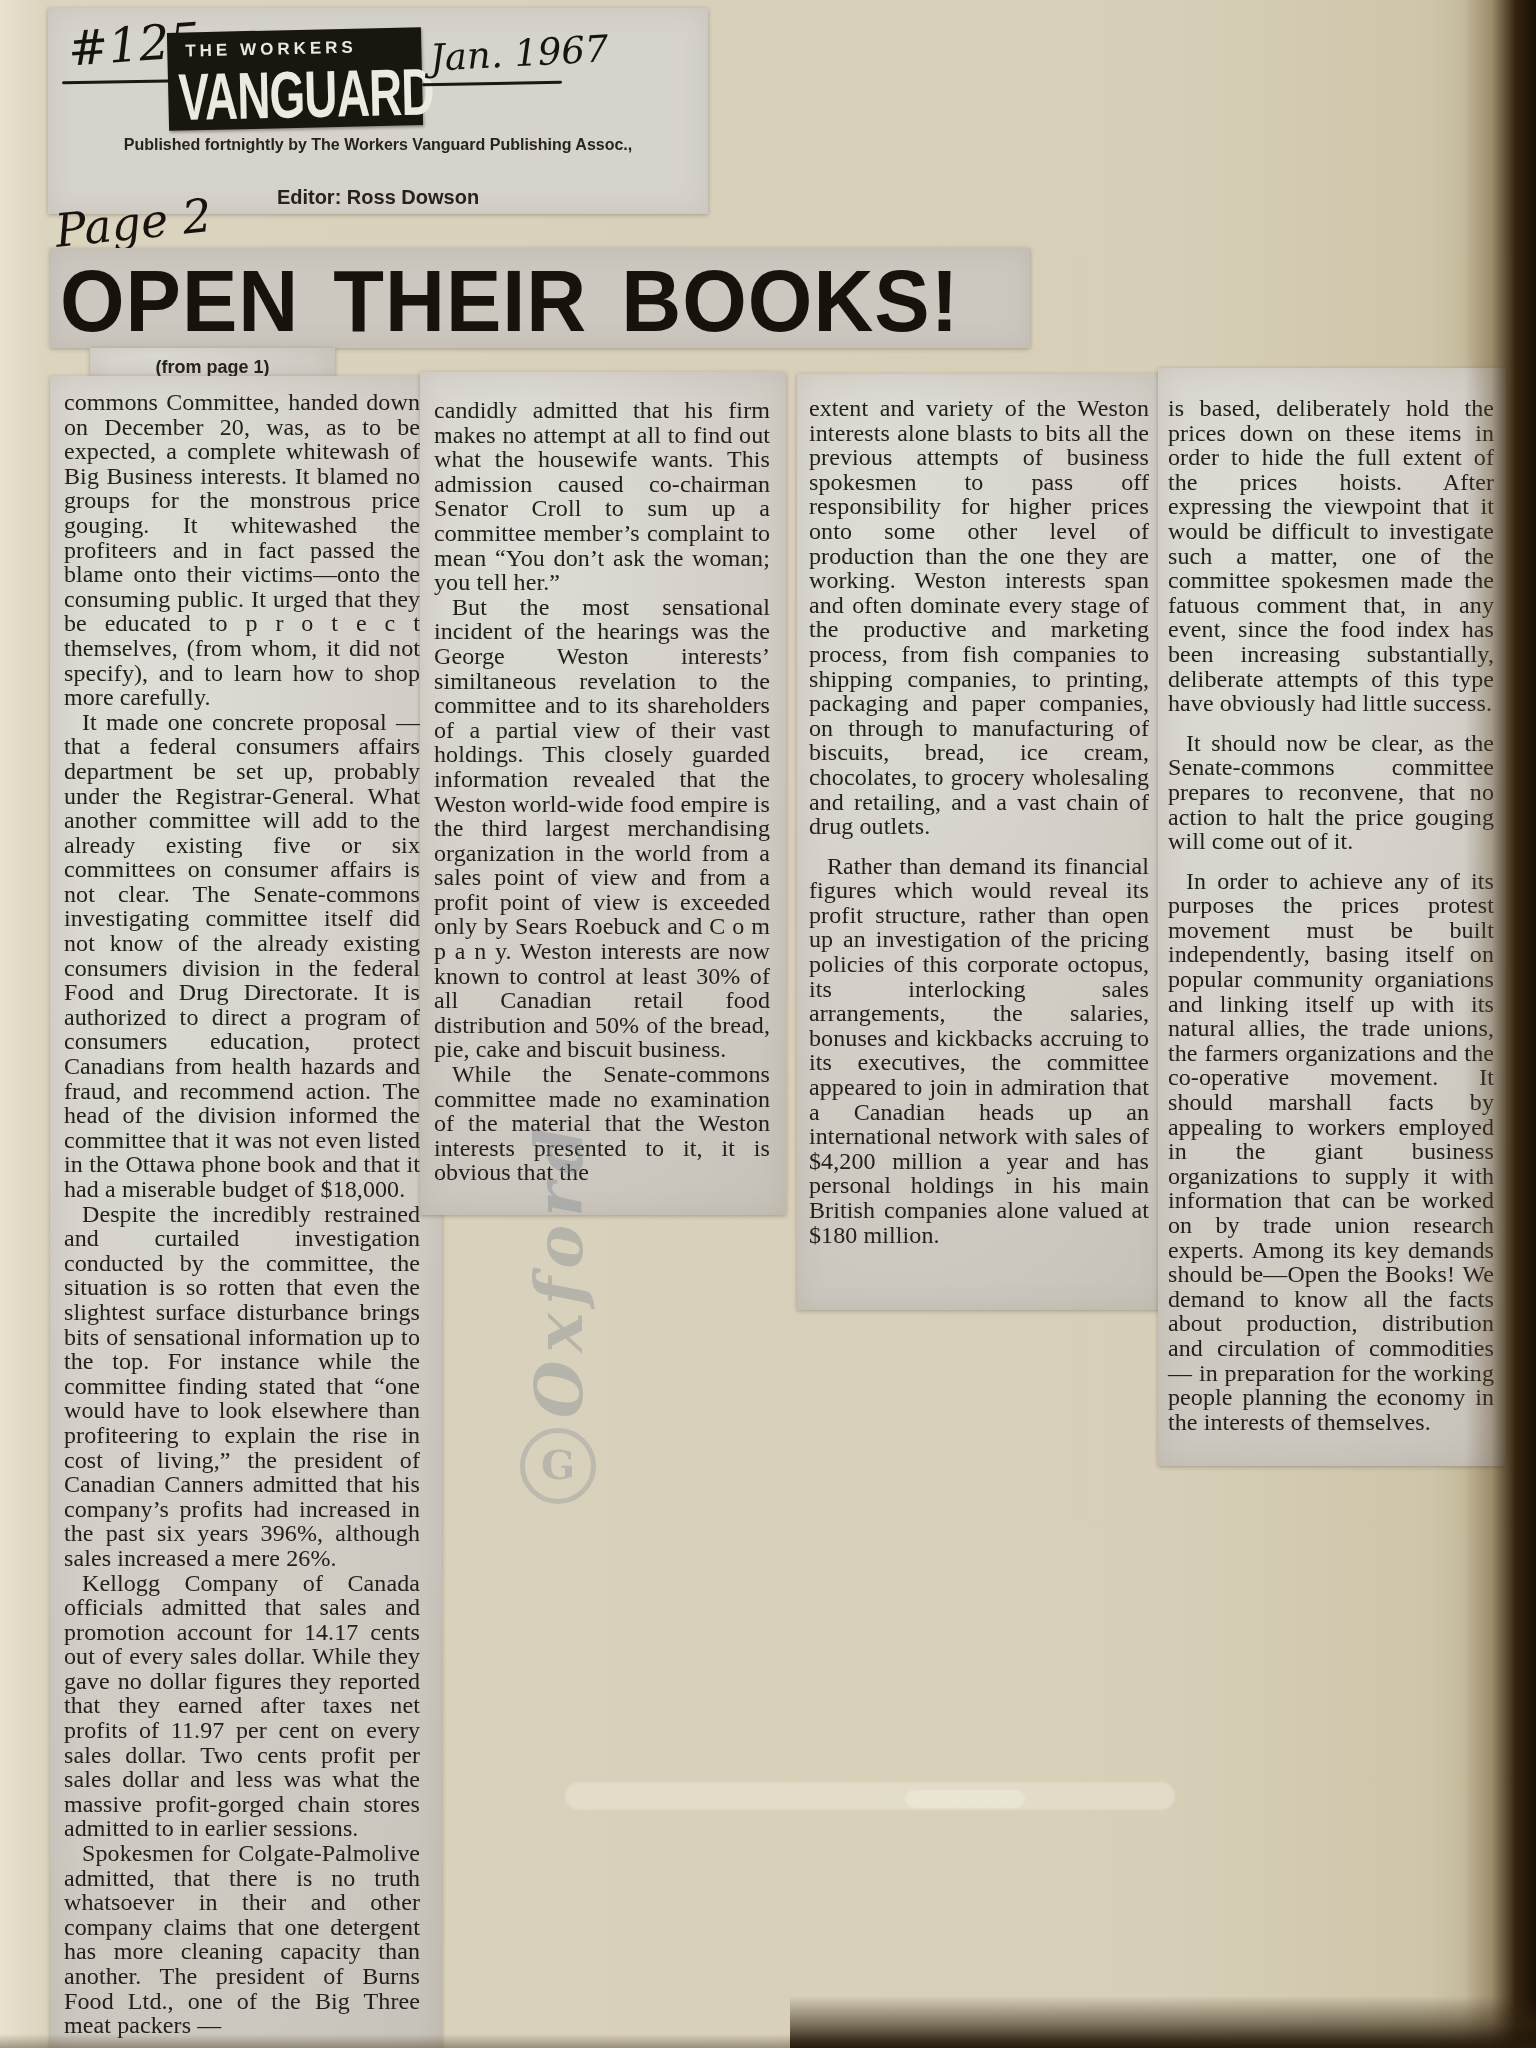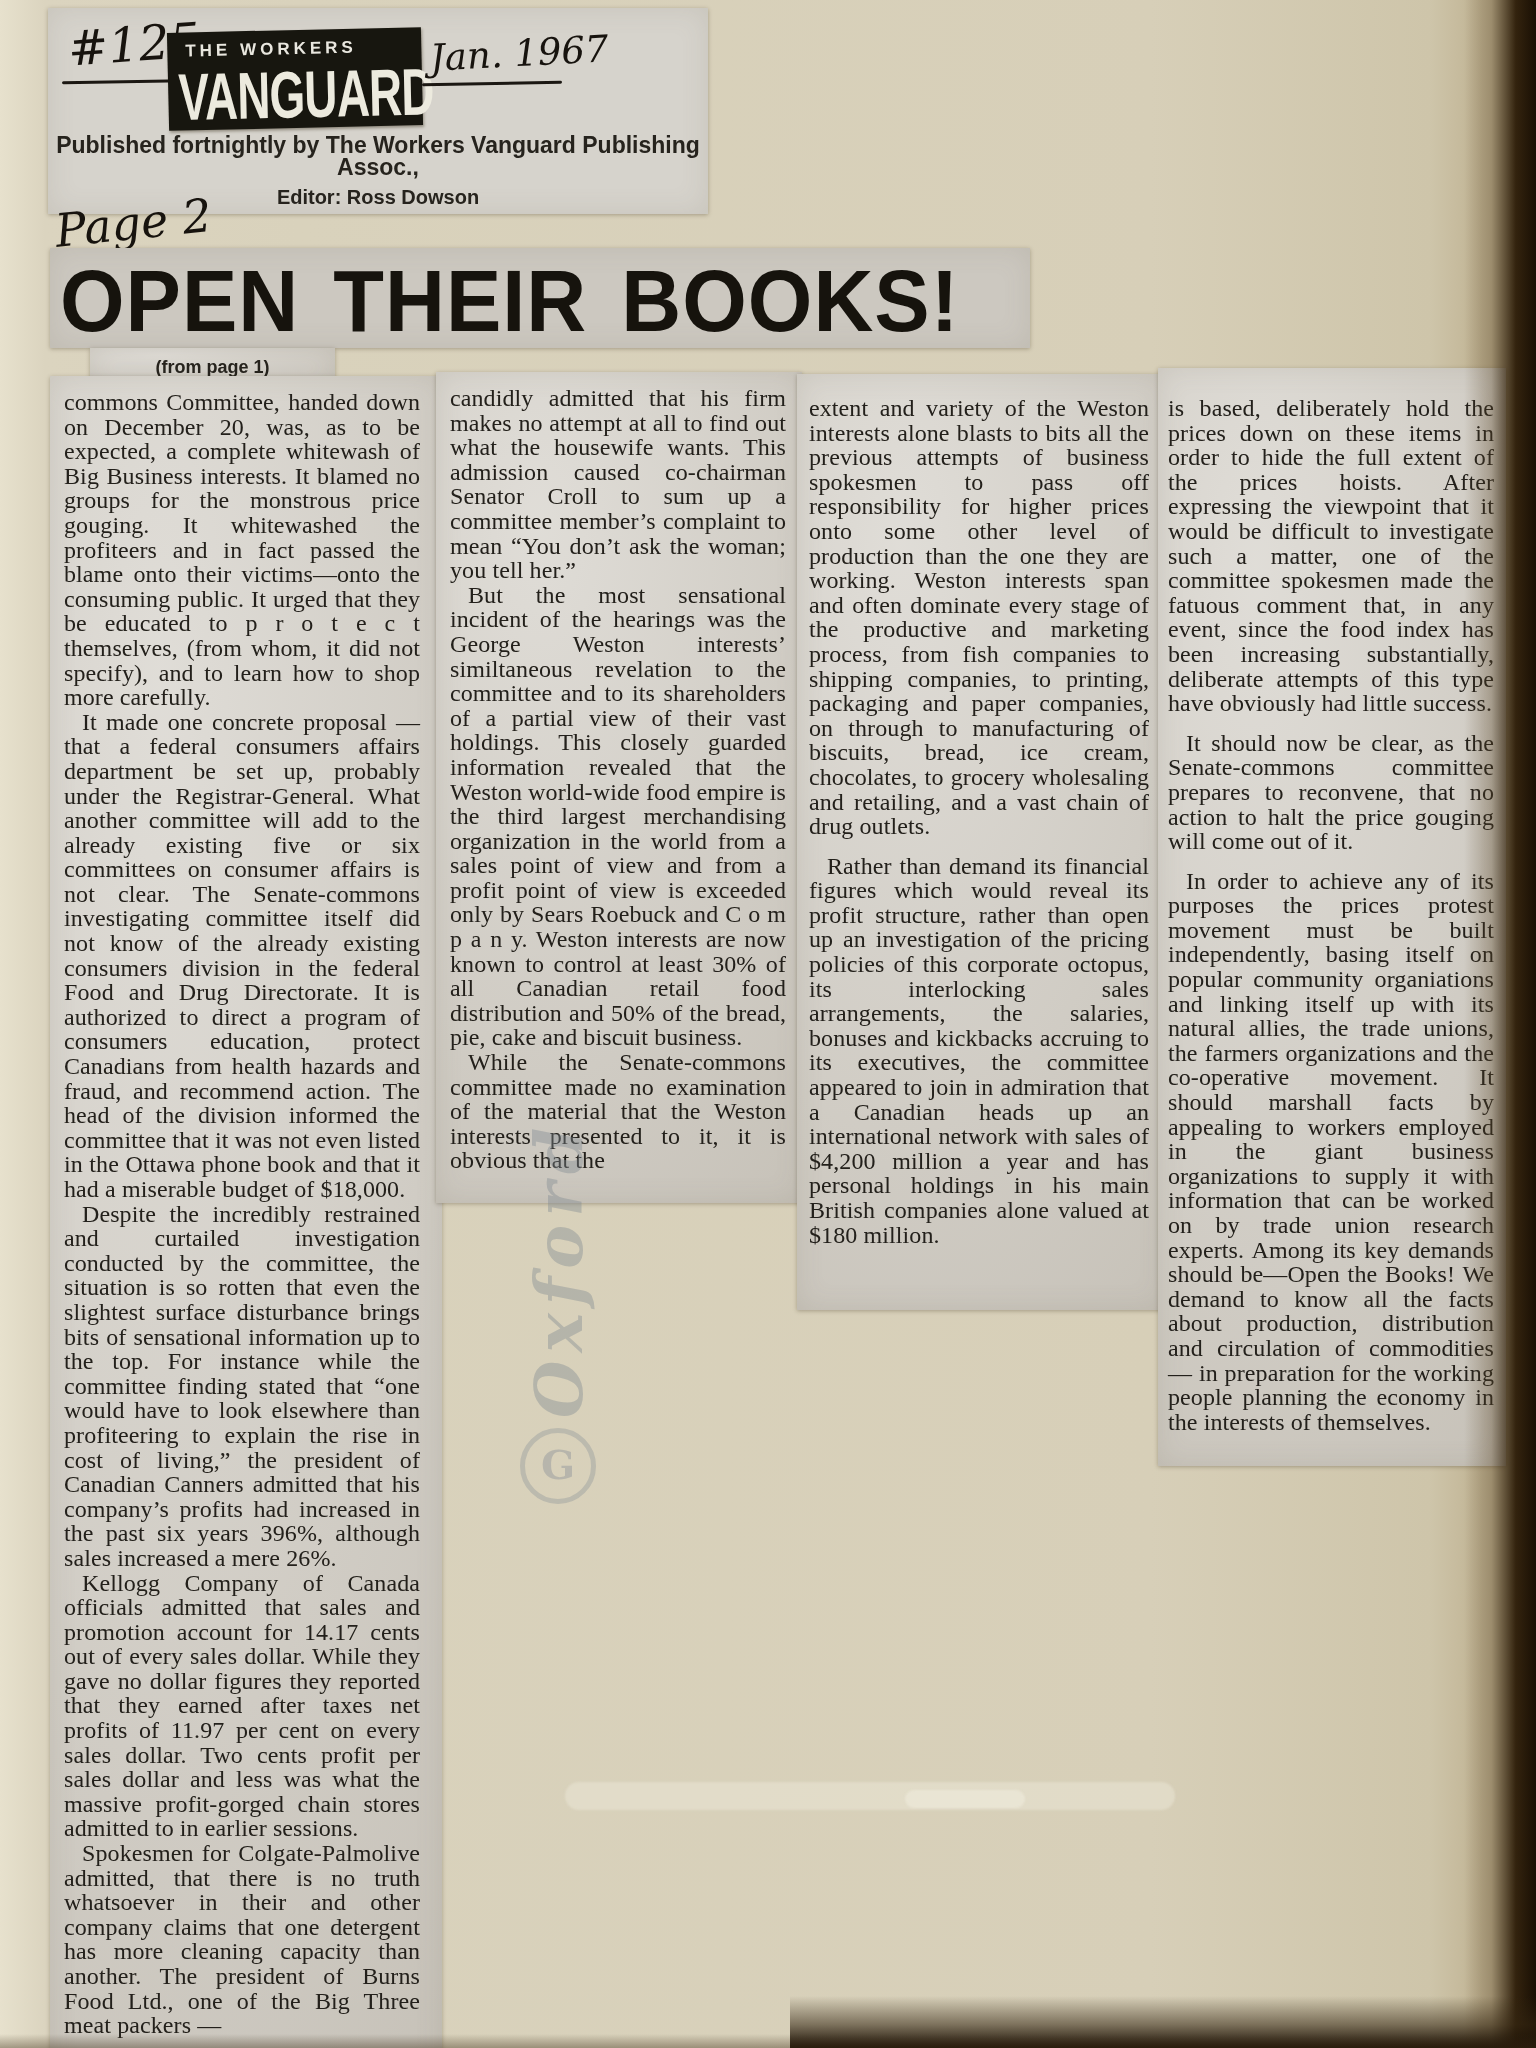--- a/index.html
+++ b/index.html
@@ -28,21 +28,21 @@
   .col p.gap{margin-top:15px;}
   
   .mast-box{position:absolute;background:#17160f;transform:rotate(-1.3deg);
     box-shadow:1px 2px 3px rgba(50,40,20,.4);}
   .mast-kicker{position:absolute;left:18px;top:9px;color:#e9e7df;
     font-family:"Liberation Sans",sans-serif;font-weight:bold;font-size:17px;letter-spacing:4px;}
   .mast-title{position:absolute;left:10px;top:26px;color:#eceade;white-space:nowrap;
     font-family:"Liberation Sans",sans-serif;font-weight:bold;font-size:56px;letter-spacing:-1px;
     transform:scale(.82,1.18);transform-origin:0 0;}
   .publine{position:absolute;left:0;width:100%;text-align:center;color:#26231d;
-    font-family:"Liberation Sans",sans-serif;font-weight:bold;font-size:23px;line-height:22px;}
+    font-family:"Liberation Sans",sans-serif;font-weight:bold;font-size:16px;line-height:22px;}
   
   .hand{position:absolute;font-family:"DejaVu Serif",serif;font-style:italic;color:#17130e;white-space:nowrap;}
   .ink-line{position:absolute;height:3px;background:#1b1712;border-radius:2px;}
   
   .headline{position:absolute;white-space:nowrap;color:#16130d;
     font-family:"Liberation Sans",sans-serif;font-weight:bold;font-size:83px;letter-spacing:1px;word-spacing:10px;
     transform:scaleY(1.04);transform-origin:0 0;}
   .frompage{font-family:"Liberation Sans",sans-serif;font-weight:bold;font-size:18px;color:#26231d;
     text-align:center;line-height:38px;}
   
@@ -83,21 +83,21 @@
   </section>
 
   <section class="clip col" style="left:50px;top:376px;width:392px;min-height:1586px;padding:14px 22px 40px 14px;">
     <p>commons Committee, handed down on December 20, was, as to be expected, a complete whitewash of Big Business interests. It blamed no groups for the monstrous price gouging. It whitewashed the profiteers and in fact passed the blame onto their victims—onto the consuming public. It urged that they be educated to p r o t e c t themselves, (from whom, it did not specify), and to learn how to shop more carefully.</p>
     <p class="ind">It made one concrete proposal — that a federal consumers affairs department be set up, probably under the Registrar-General. What another committee will add to the already existing five or six committees on consumer affairs is not clear. The Senate-commons investigating committee itself did not know of the already existing consumers division in the federal Food and Drug Directorate. It is authorized to direct a program of consumers education, protect Canadians from health hazards and fraud, and recommend action. The head of the division informed the committee that it was not even listed in the Ottawa phone book and that it had a miserable budget of $18,000.</p>
     <p class="ind">Despite the incredibly restrained and curtailed investigation conducted by the committee, the situation is so rotten that even the slightest surface disturbance brings bits of sensational information up to the top. For instance while the committee finding stated that “one would have to look elsewhere than profiteering to explain the rise in cost of living,” the president of Canadian Canners admitted that his company’s profits had increased in the past six years 396%, although sales increased a mere 26%.</p>
     <p class="ind">Kellogg Company of Canada officials admitted that sales and promotion account for 14.17 cents out of every sales dollar. While they gave no dollar figures they reported that they earned after taxes net profits of 11.97 per cent on every sales dollar. Two cents profit per sales dollar and less was what the massive profit-gorged chain stores admitted to in earlier sessions.</p>
     <p class="ind">Spokesmen for Colgate-Palmolive admitted, that there is no truth whatsoever in their and other company claims that one detergent has more cleaning capacity than another. The president of Burns Food Ltd., one of the Big Three meat packers —</p>
   </section>
 
-  <section class="clip col" style="left:436px;top:372px;width:366px;min-height:754px;padding:14px 16px 30px 14px;">
+  <section class="clip col" style="left:420px;top:372px;width:366px;min-height:754px;padding:26px 16px 30px 14px;">
     <p>candidly admitted that his firm makes no attempt at all to find out what the housewife wants. This admission caused co-chairman Senator Croll to sum up a committee member’s complaint to mean “You don’t ask the woman; you tell her.”</p>
     <p class="ind">But the most sensational incident of the hearings was the George Weston interests’ similtaneous revelation to the committee and to its shareholders of a partial view of their vast holdings. This closely guarded information revealed that the Weston world-wide food empire is the third largest merchandising organization in the world from a sales point of view and from a profit point of view is exceeded only by Sears Roebuck and C o m p a n y. Weston interests are now known to control at least 30% of all Canadian retail food distribution and 50% of the bread, pie, cake and biscuit business.</p>
     <p class="ind">While the Senate-commons committee made no examination of the material that the Weston interests presented to it, it is obvious that the</p>
   </section>
 
   <section class="clip col" style="left:797px;top:374px;width:368px;min-height:936px;padding:22px 16px 48px 12px;">
     <p>extent and variety of the Weston interests alone blasts to bits all the previous attempts of business spokesmen to pass off responsibility for higher prices onto some other level of production than the one they are working. Weston interests span and often dominate every stage of the productive and marketing process, from fish companies to shipping companies, to printing, packaging and paper companies, on through to manufacturing of biscuits, bread, ice cream, chocolates, to grocery wholesaling and retailing, and a vast chain of drug outlets.</p>
     <p class="ind gap">Rather than demand its financial figures which would reveal its profit structure, rather than open up an investigation of the pricing policies of this corporate octopus, its interlocking sales arrangements, the salaries, bonuses and kickbacks accruing to its executives, the committee appeared to join in admiration that a Canadian heads up an international network with sales of $4,200 million a year and has personal holdings in his main British companies alone valued at $180 million.</p>
   </section>
 

